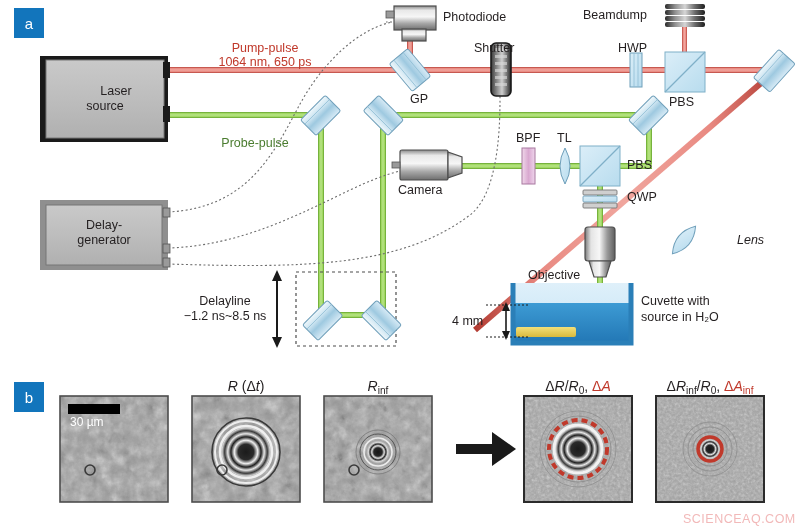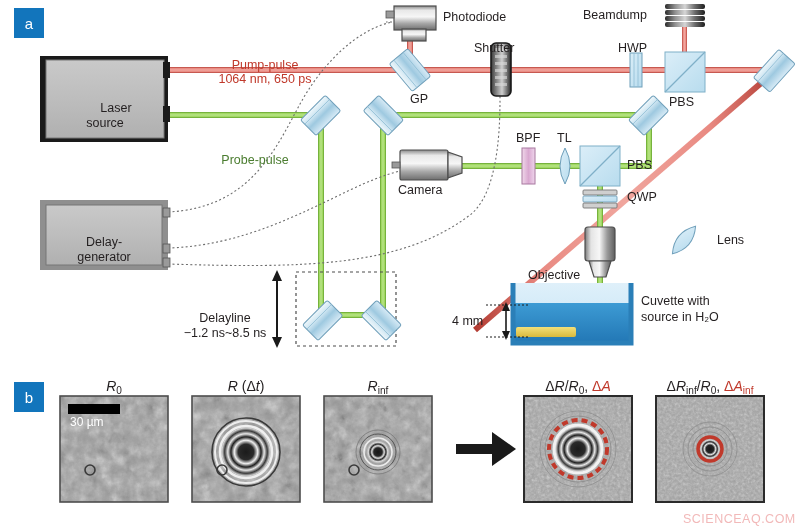--- a/index.html
+++ b/index.html
@@ -1,21 +1,21 @@
 <!DOCTYPE html>
 <html><head>
 <meta charset="utf-8">
 <style>
   html,body{margin:0;padding:0;background:#fff;}
   body{width:800px;height:530px;position:relative;overflow:hidden;
        font-family:"Liberation Sans", sans-serif;color:#231f20;}
   .fig{position:absolute;left:0;top:0;width:800px;height:530px;}
   svg.layer{position:absolute;left:0;top:0;width:800px;height:530px;}
   .lbl{position:absolute;font-size:12.5px;line-height:14px;color:#231f20;white-space:nowrap;}
-  .lbl.c{text-align:center;margin-top:17px;}
+  .lbl.c{text-align:center;}
   .lbl.red{color:#c0392b;}
   .lbl.grn{color:#4a7c2f;}
   .badge{position:absolute;width:30px;height:30px;background:#1275bc;color:#fff;
          font-size:15px;display:flex;align-items:center;justify-content:center;}
   .panel-cap{position:absolute;font-size:14px;color:#231f20;text-align:center;white-space:nowrap;}
   .wm{position:absolute;font-size:12.5px;color:#f2b9b9;letter-spacing:.5px;
       font-family:"Liberation Sans", sans-serif;}
   .sub{font-size:.72em;vertical-align:-0.25em;}
   .it{font-style:italic;}
 </style>
@@ -308,21 +308,21 @@
   <div class="lbl" style="left:474px;top:41px;">Shutter</div>
   <div class="lbl" style="left:618px;top:41px;">HWP</div>
   <div class="lbl" style="left:669px;top:95px;">PBS</div>
   <div class="lbl" style="left:627px;top:158px;">PBS</div>
   <div class="lbl" style="left:410px;top:92px;">GP</div>
   <div class="lbl" style="left:516px;top:131px;">BPF</div>
   <div class="lbl" style="left:557px;top:131px;">TL</div>
   <div class="lbl" style="left:627px;top:190px;">QWP</div>
   <div class="lbl" style="left:398px;top:183px;">Camera</div>
   <div class="lbl" style="left:528px;top:236px;margin-top:32px;">Objective</div>
-  <div class="lbl" style="left:717px;top:233px;">Lens</div>
+  <div class="lbl" style="left:737px;top:233px;font-style:italic;">Lens</div>
 
   <div class="lbl c" style="left:175px;top:294px;width:100px;">Delayline</div>
   <div class="lbl c" style="left:170px;top:309px;width:110px;">−1.2 ns~8.5 ns</div>
 
   <div class="lbl" style="left:452px;top:314px;">4 mm</div>
   <div class="lbl" style="left:641px;top:294px;">Cuvette with</div>
   <div class="lbl" style="left:641px;top:310px;">
     <span>source in H₂O</span>
   </div>
 
@@ -451,20 +451,19 @@
       <circle cx="710" cy="449" r="12" fill="none" stroke="#c0392b" stroke-width="3.5"></circle>
       <circle cx="710" cy="449" r="17" fill="none" stroke="#8a8a8a" stroke-width=".9"></circle>
       <circle cx="710" cy="449" r="22" fill="none" stroke="#8a8a8a" stroke-width=".8"></circle>
       <circle cx="710" cy="449" r="27" fill="none" stroke="#8a8a8a" stroke-width=".7"></circle>
     </g>
     <rect x="656" y="396" width="108" height="106" fill="none" stroke="#2b2b2b" stroke-width="2"></rect>
   </svg>
 
   <div class="lbl" style="left:70px;top:415px;color:#fff;font-size:12px;">30 µm</div>
 
-  <div class="panel-cap" style="left:60px;top:378px;width:108px;"><span class="it">R</span><span class="sub">0</span></div>
   <div class="panel-cap" style="left:192px;top:378px;width:108px;"><span class="it">R</span> (Δ<span class="it">t</span>)</div>
   <div class="panel-cap" style="left:324px;top:378px;width:108px;"><span class="it">R</span><span class="sub">inf</span></div>
   <div class="panel-cap" style="left:514px;top:378px;width:128px;">Δ<span class="it">R</span>/<span class="it">R</span><span class="sub">0</span>, <span style="color:#c0392b">Δ<span class="it">A</span></span></div>
   <div class="panel-cap" style="left:646px;top:378px;width:128px;">Δ<span class="it">R</span><span class="sub">inf</span>/<span class="it">R</span><span class="sub">0</span>, <span style="color:#c0392b">Δ<span class="it">A</span><span class="sub">inf</span></span></div>
 
   <div class="wm" style="left:683px;top:512px;">SCIENCEAQ.COM</div>
 </div>
 
 </body></html>

